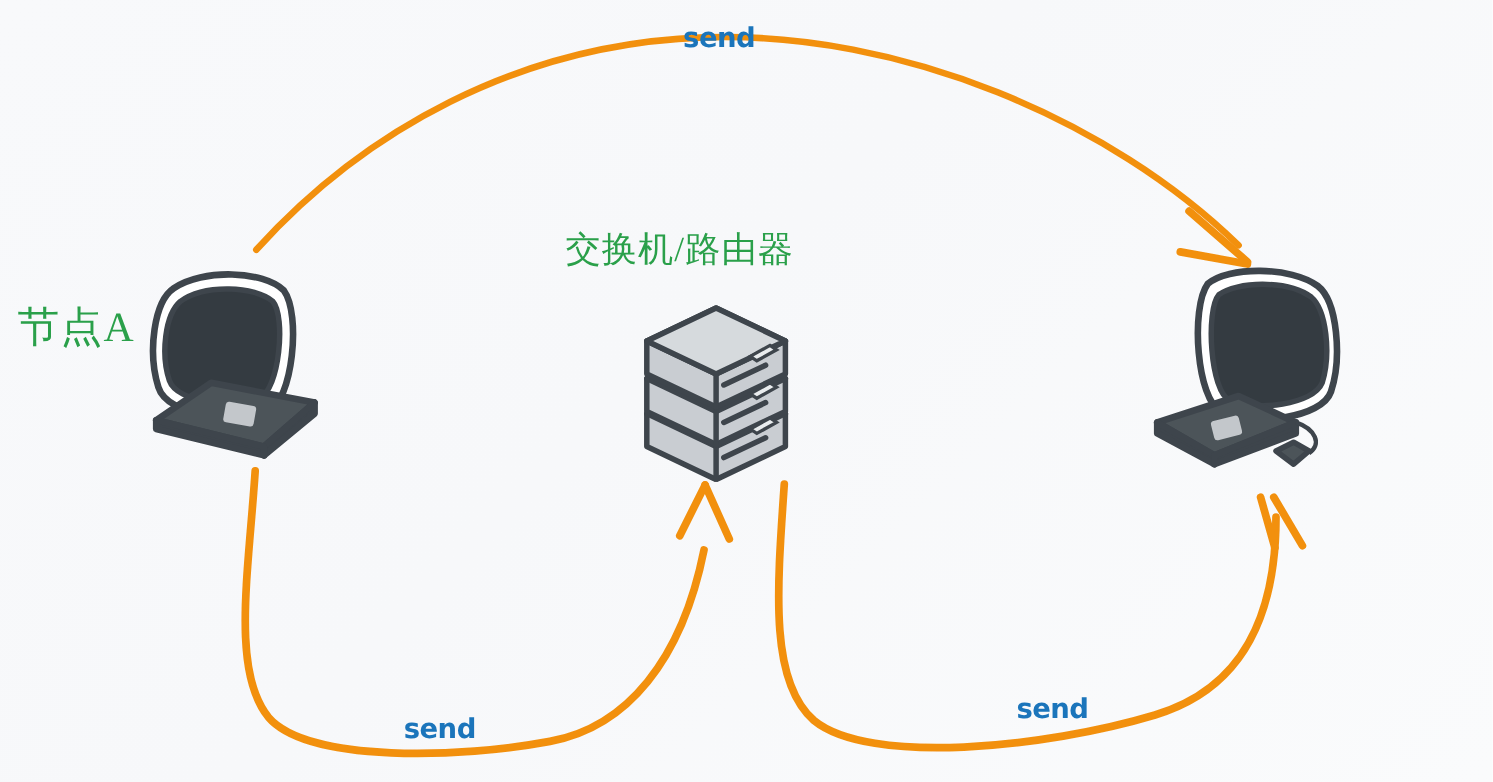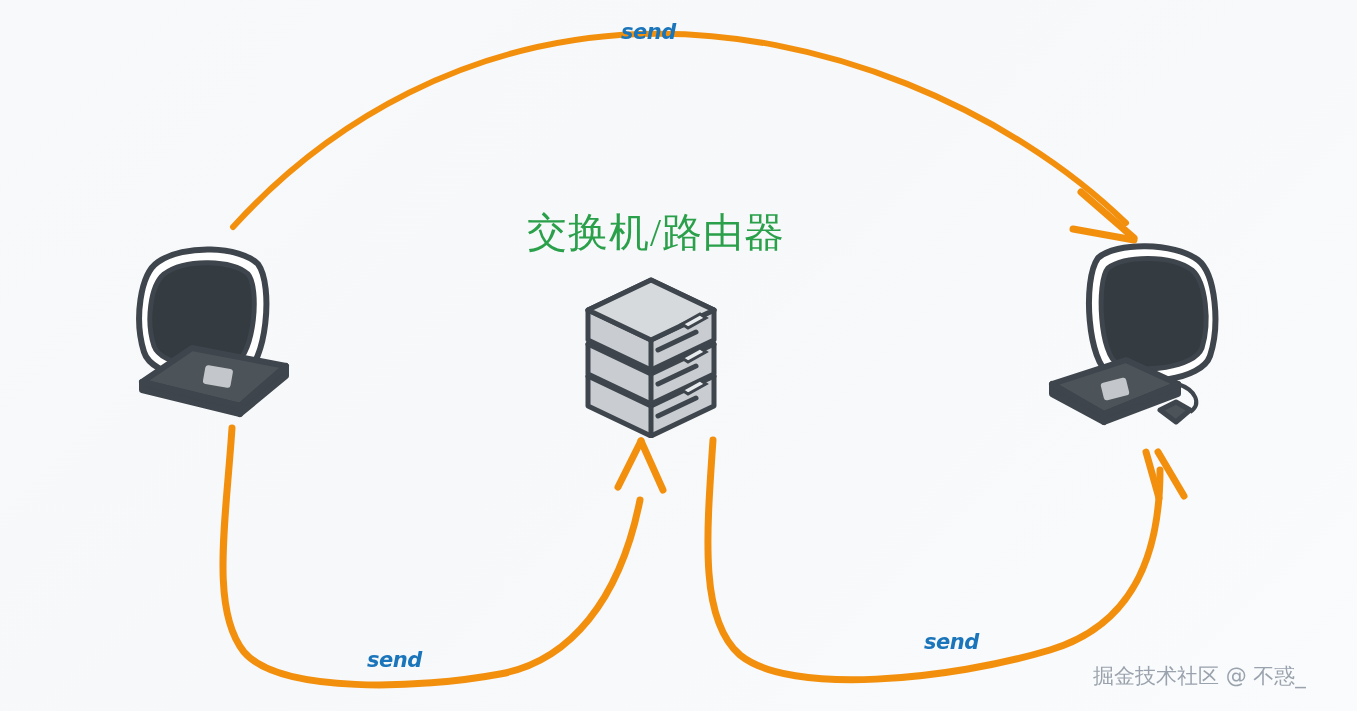--- a/index.html
+++ b/index.html
@@ -26,30 +26,29 @@
     color: #2aa04a;
     font-family: "Liberation Serif", "DejaVu Serif", serif;
     font-size: 38px;
     letter-spacing: 1px;
     white-space: nowrap;
     user-select: none;
   }
   #label-node-a { left: 16px; top: 272px; }
   #label-node-b { left: 1229px; top: 296px; }
   #label-switch {
-    left: 527px;
+    left: 514px;
     top: 205px;
-    font-size: 40px;
+    font-size: 32px;
   }
   .send-label {
     position: absolute;
     color: #1b75bb;
     font-family: "DejaVu Sans", sans-serif;
-    font-size: 21px;
-    font-style: italic;
+    font-size: 25px;
     font-weight: 600;
     letter-spacing: -0.5px;
     white-space: nowrap;
     user-select: none;
   }
   #send-top   { left: 621px; top: 20px; }
   #send-left  { left: 367px; top: 648px; }
   #send-right { left: 924px; top: 630px; }
   #watermark {
     position: absolute;
@@ -151,25 +150,25 @@
     <g stroke="#3e454c" stroke-width="6" stroke-linejoin="round">
       <path d="M12,152 L86,128 L138,152 L64,182 Z" fill="#4c5459"></path>
       <path d="M12,152 L12,162 L64,190 L64,182 Z" fill="#3e454c"></path>
       <path d="M64,182 L64,190 L138,162 L138,152 Z" fill="#3e454c"></path>
     </g>
     <rect x="62" y="148" width="26" height="18" rx="3" fill="#c3c7cb" transform="rotate(-14 75 157)"></rect>
     <path d="M138,152 C156,158 162,172 150,180" stroke="#3e454c" stroke-width="4" fill="none"></path>
     <path d="M120,178 L136,170 L150,178 L136,190 Z" fill="#4c5459" stroke="#3e454c" stroke-width="5" stroke-linejoin="round"></path>
   </svg>
 
+  <div class="node-label" id="label-node-a">节点A</div>
 
   <div class="node-label" id="label-switch">交换机/路由器</div>
 
 
   <div class="send-label" id="send-top">send</div>
 
   <div class="send-label" id="send-left">send</div>
 
   <div class="send-label" id="send-right">send</div>
 
-  <div id="watermark">掘金技术社区 @ 不惑_</div>
 
 </div>
 
 </body></html>

